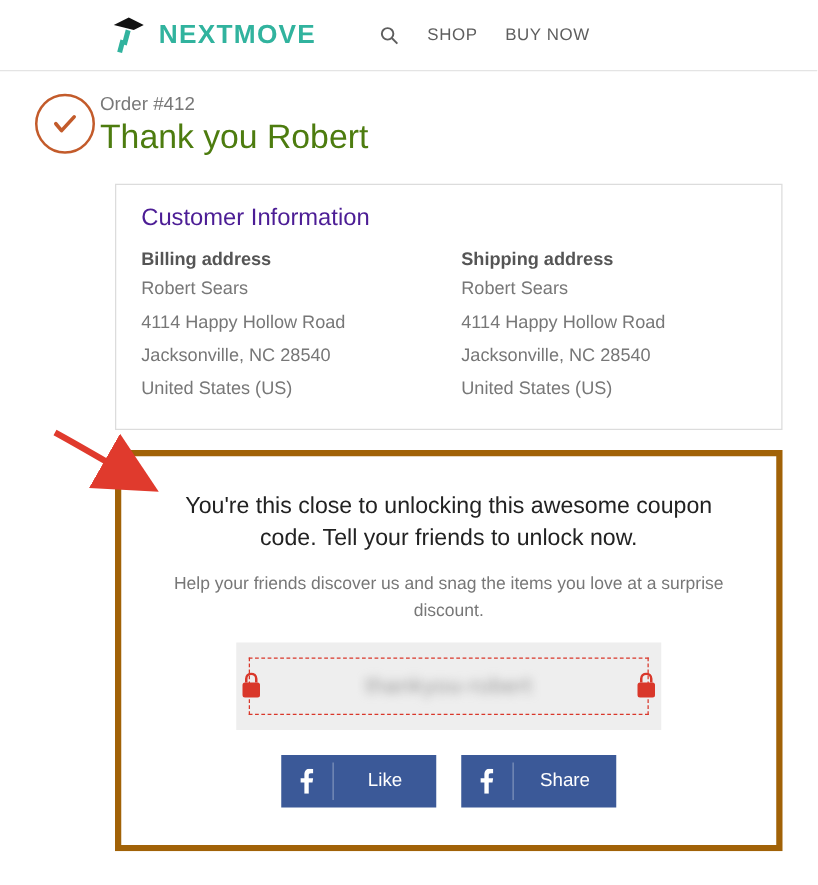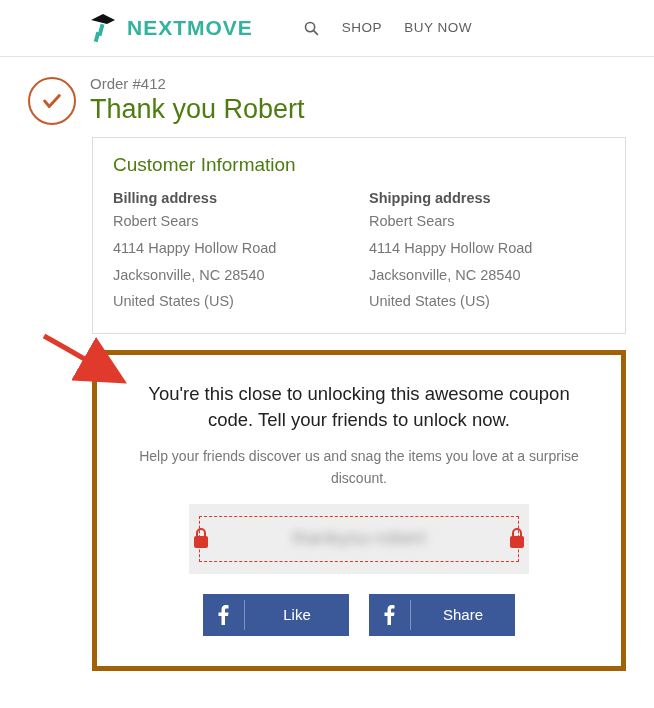--- a/index.html
+++ b/index.html
@@ -40,23 +40,23 @@
     .nav-link {
       font-size: 13.5px;
       letter-spacing: 0.5px;
       color: #5e5e5e;
       cursor: pointer;
     }
     .search-ico svg { width: 17px; height: 17px; display: block; }
     .content { padding: 18px 28px 0 28px; }
     .order-header {
       display: flex;
-      align-items: flex-end;
-      gap: 14px;
-      margin-bottom: 12px;
+      align-items: flex-start;
+      gap: 4px;
+      margin-bottom: 22px;
     }
     .check-circle {
       width: 48px; height: 48px;
       border: 2.5px solid #c35b2b;
       border-radius: 50%;
       display: flex; align-items: center; justify-content: center;
       flex-shrink: 0;
     }
     .check-circle svg { width: 22px; height: 22px; }
     .order-id {
@@ -70,21 +70,21 @@
       color: #4d7c0f;
     }
     .info-card {
       border: 1px solid #dcdcdc;
       margin-left: 64px;
       padding: 16px 20px 18px;
     }
     .info-title {
       font-size: 19px;
       font-weight: 500;
-      color: #4d7c0f;
+      color: #4c1d95;
       margin-bottom: 14px;
     }
     .addr-cols {
       display: flex;
       gap: 20px;
     }
     .addr-col { flex: 1; }
     .addr-label {
       font-size: 14.5px;
       font-weight: 600;
@@ -156,21 +156,21 @@
     }
     .share-buttons {
       display: flex;
       justify-content: center;
       gap: 20px;
     }
     .fb-btn {
       background: #3b5998;
       color: #fff;
       border: none;
-      width: 146px;
+      width: 124px;
       height: 42px;
       display: flex;
       align-items: center;
       cursor: pointer;
       font-size: 15px;
     }
     .fb-btn .fb-ico {
       width: 42px;
       display: flex; align-items: center; justify-content: center;
       border-right: 1px solid rgba(255,255,255,0.35);

